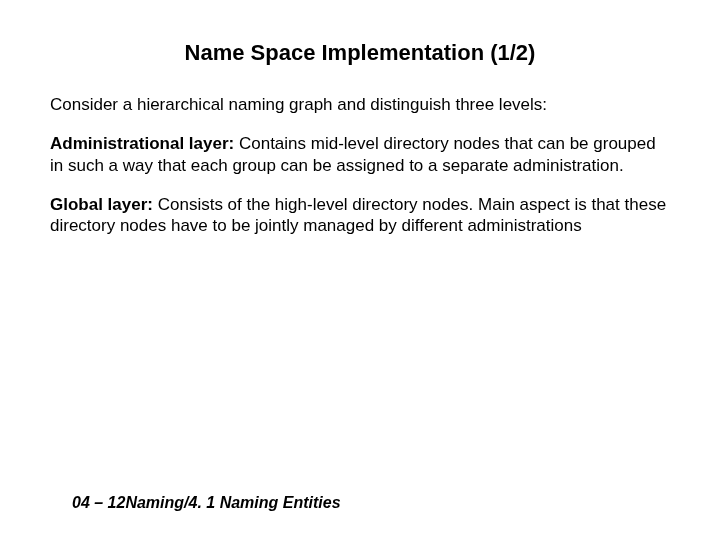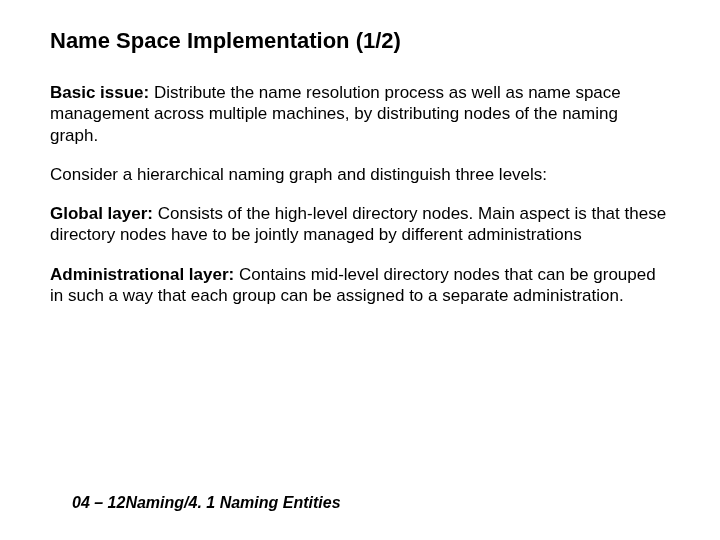--- a/index.html
+++ b/index.html
@@ -14,21 +14,22 @@
   .slide {
     box-sizing: border-box;
     width: 720px;
     height: 540px;
     padding: 28px 50px 20px 50px;
     position: relative;
   }
   .title {
     font-size: 22px;
     font-weight: bold;
-    margin: 0 0 28px 0;
+    text-align: center;
+    margin: 12px 0 28px 0;
   }
   .para {
     font-size: 17px;
     line-height: 1.25;
     margin: 0 0 18px 0;
   }
   .lead {
     font-weight: bold;
   }
   .footer {
@@ -44,34 +45,31 @@
   .footer-left {
     padding-left: 22px;
   }
 </style>
 </head>
 <body>
 
 <div class="slide">
   <h1 class="title">Name Space Implementation (1/2)</h1>
 
-  <p class="para">
-    <span class="lead">Basic issue:</span><span> Distribute the name resolution process as well as name space management across multiple machines, by distributing nodes of the naming graph.</span>
-  </p>
 
   <p class="para">
     <span>Consider a hierarchical naming graph and distinguish three levels:</span>
   </p>
 
   <p class="para">
-    <span class="lead">Global layer:</span><span> Consists of the high-level directory nodes. Main aspect is that these directory nodes have to be jointly managed by different administrations</span>
+    <span class="lead">Administrational layer:</span><span> Contains mid-level directory nodes that can be grouped in such a way that each group can be assigned to a separate administration.</span>
   </p>
 
   <p class="para">
-    <span class="lead">Administrational layer:</span><span> Contains mid-level directory nodes that can be grouped in such a way that each group can be assigned to a separate administration.</span>
+    <span class="lead">Global layer:</span><span> Consists of the high-level directory nodes. Main aspect is that these directory nodes have to be jointly managed by different administrations</span>
   </p>
 
 
   <div class="footer">
     <span class="footer-left">04 – 12</span>
     <span class="footer-right">Naming/4. 1 Naming Entities</span>
   </div>
 </div>
 
 </body></html>

